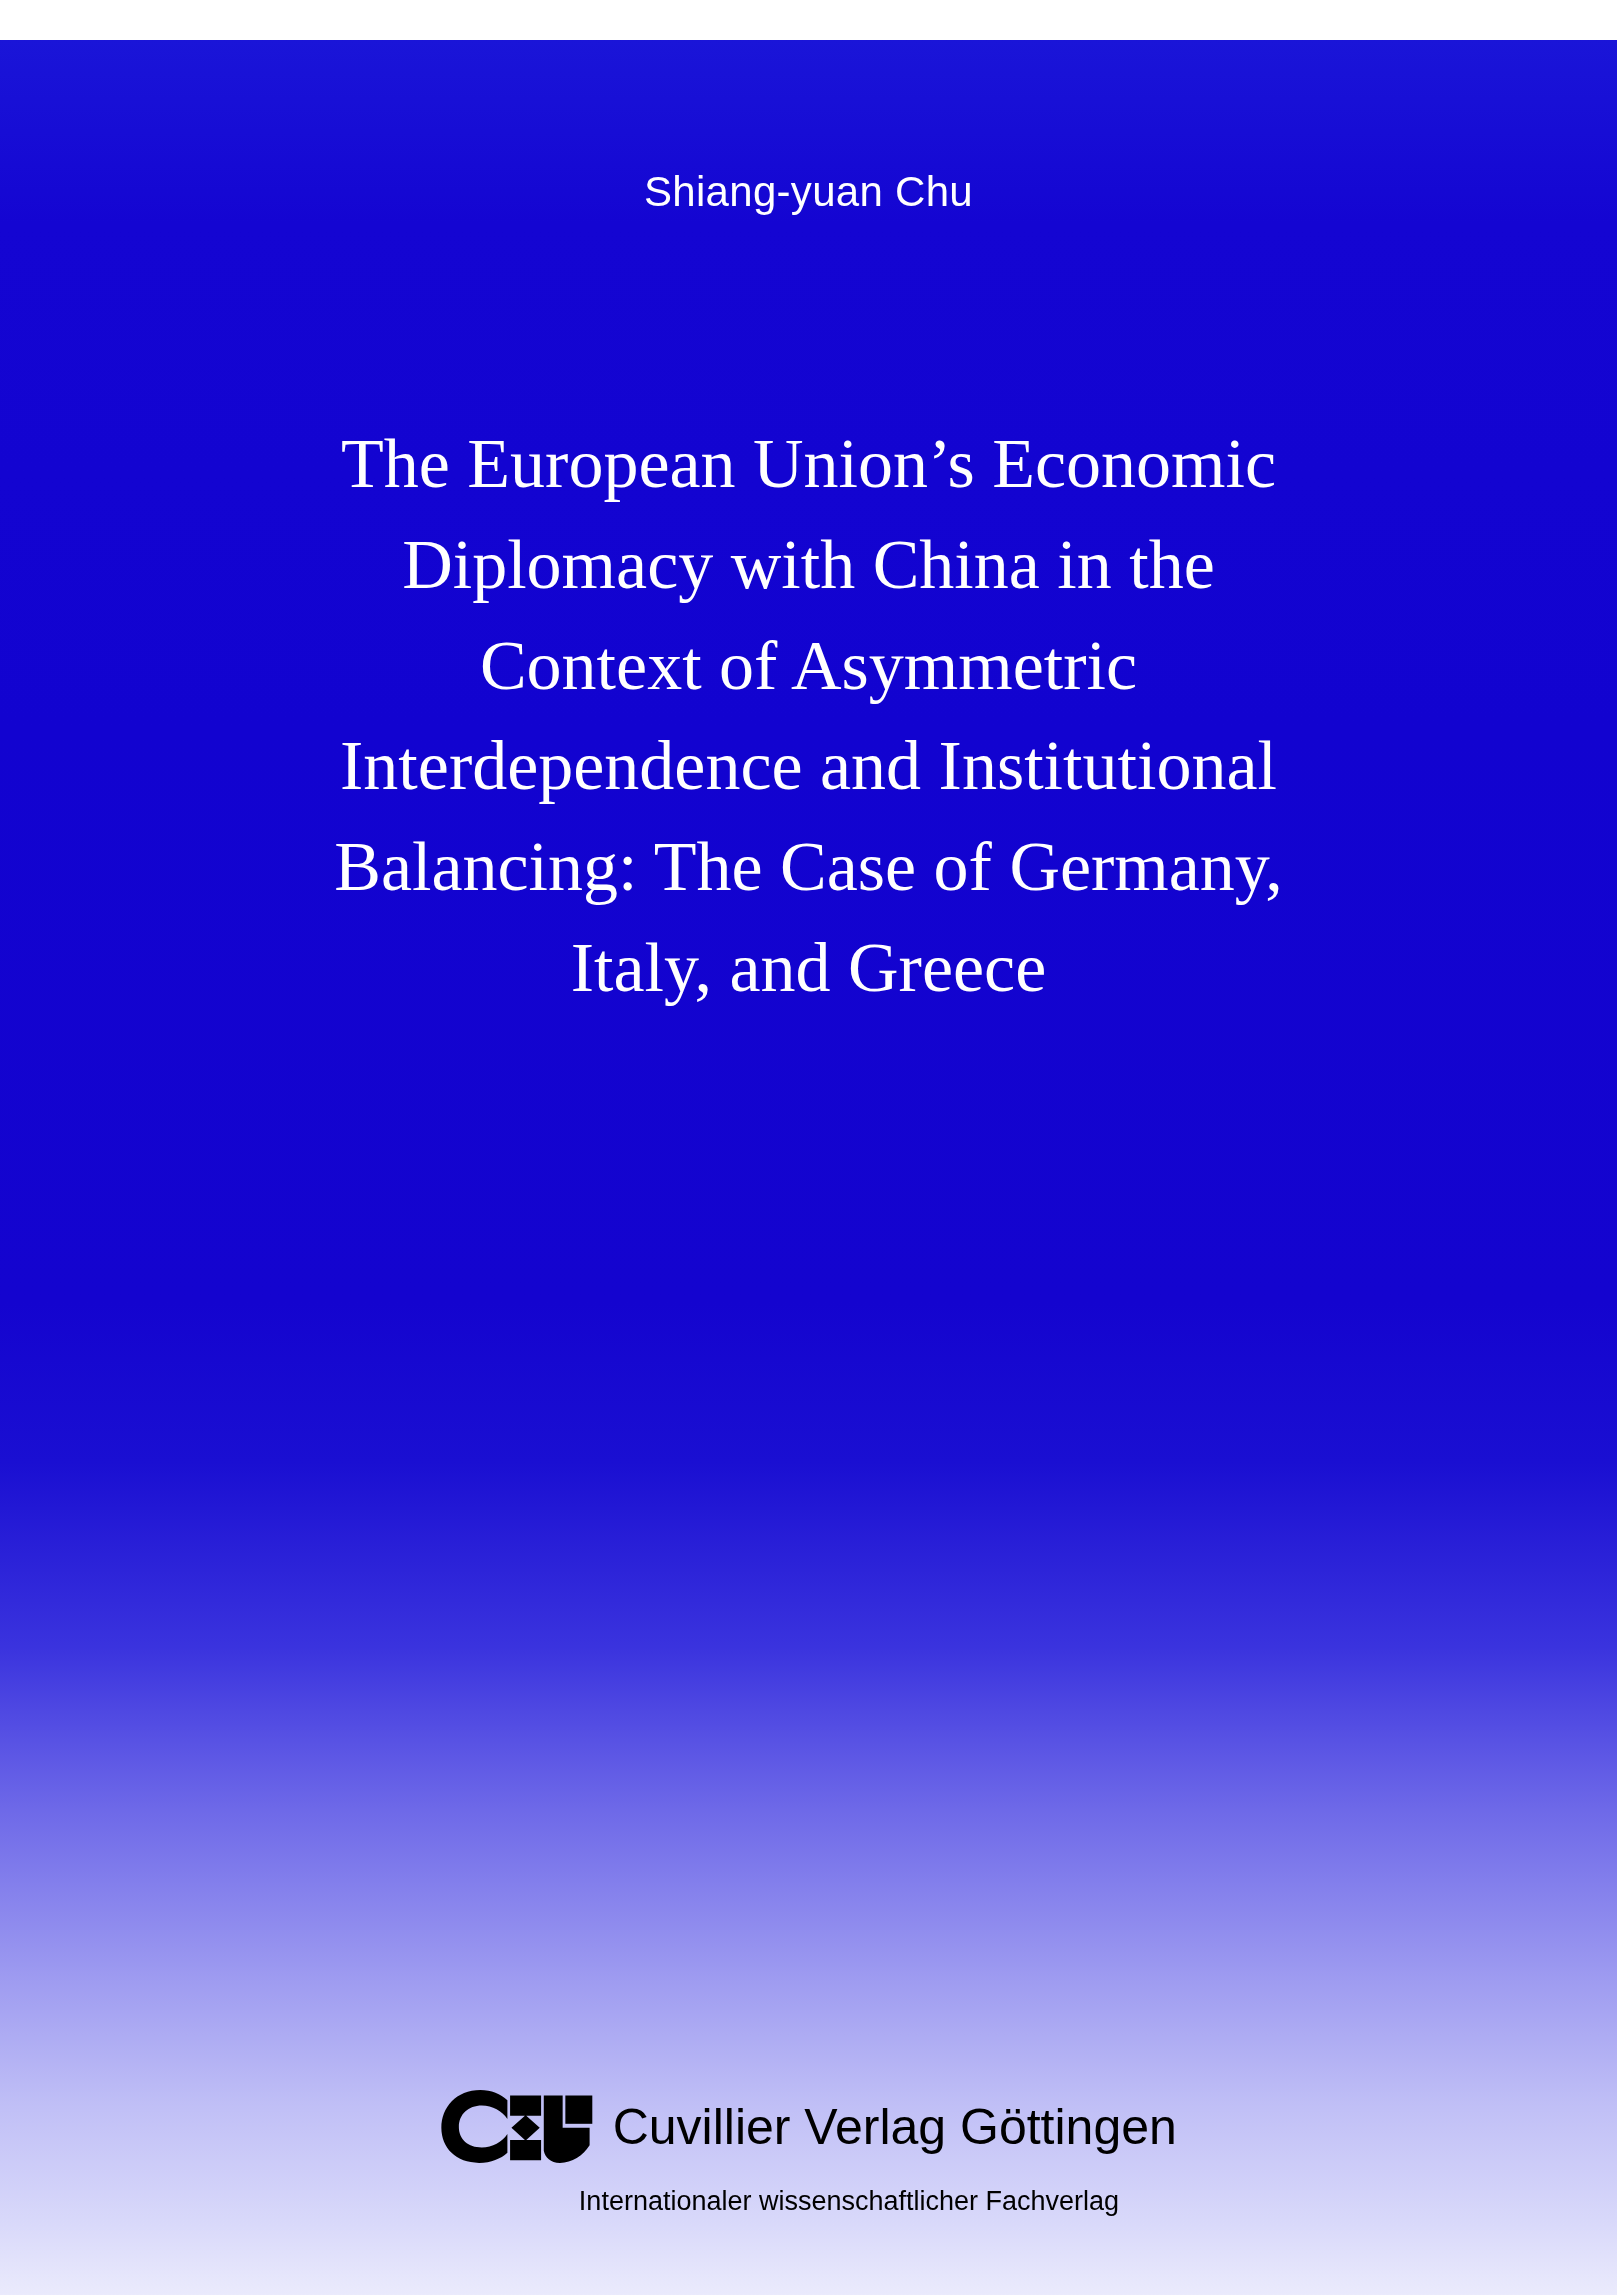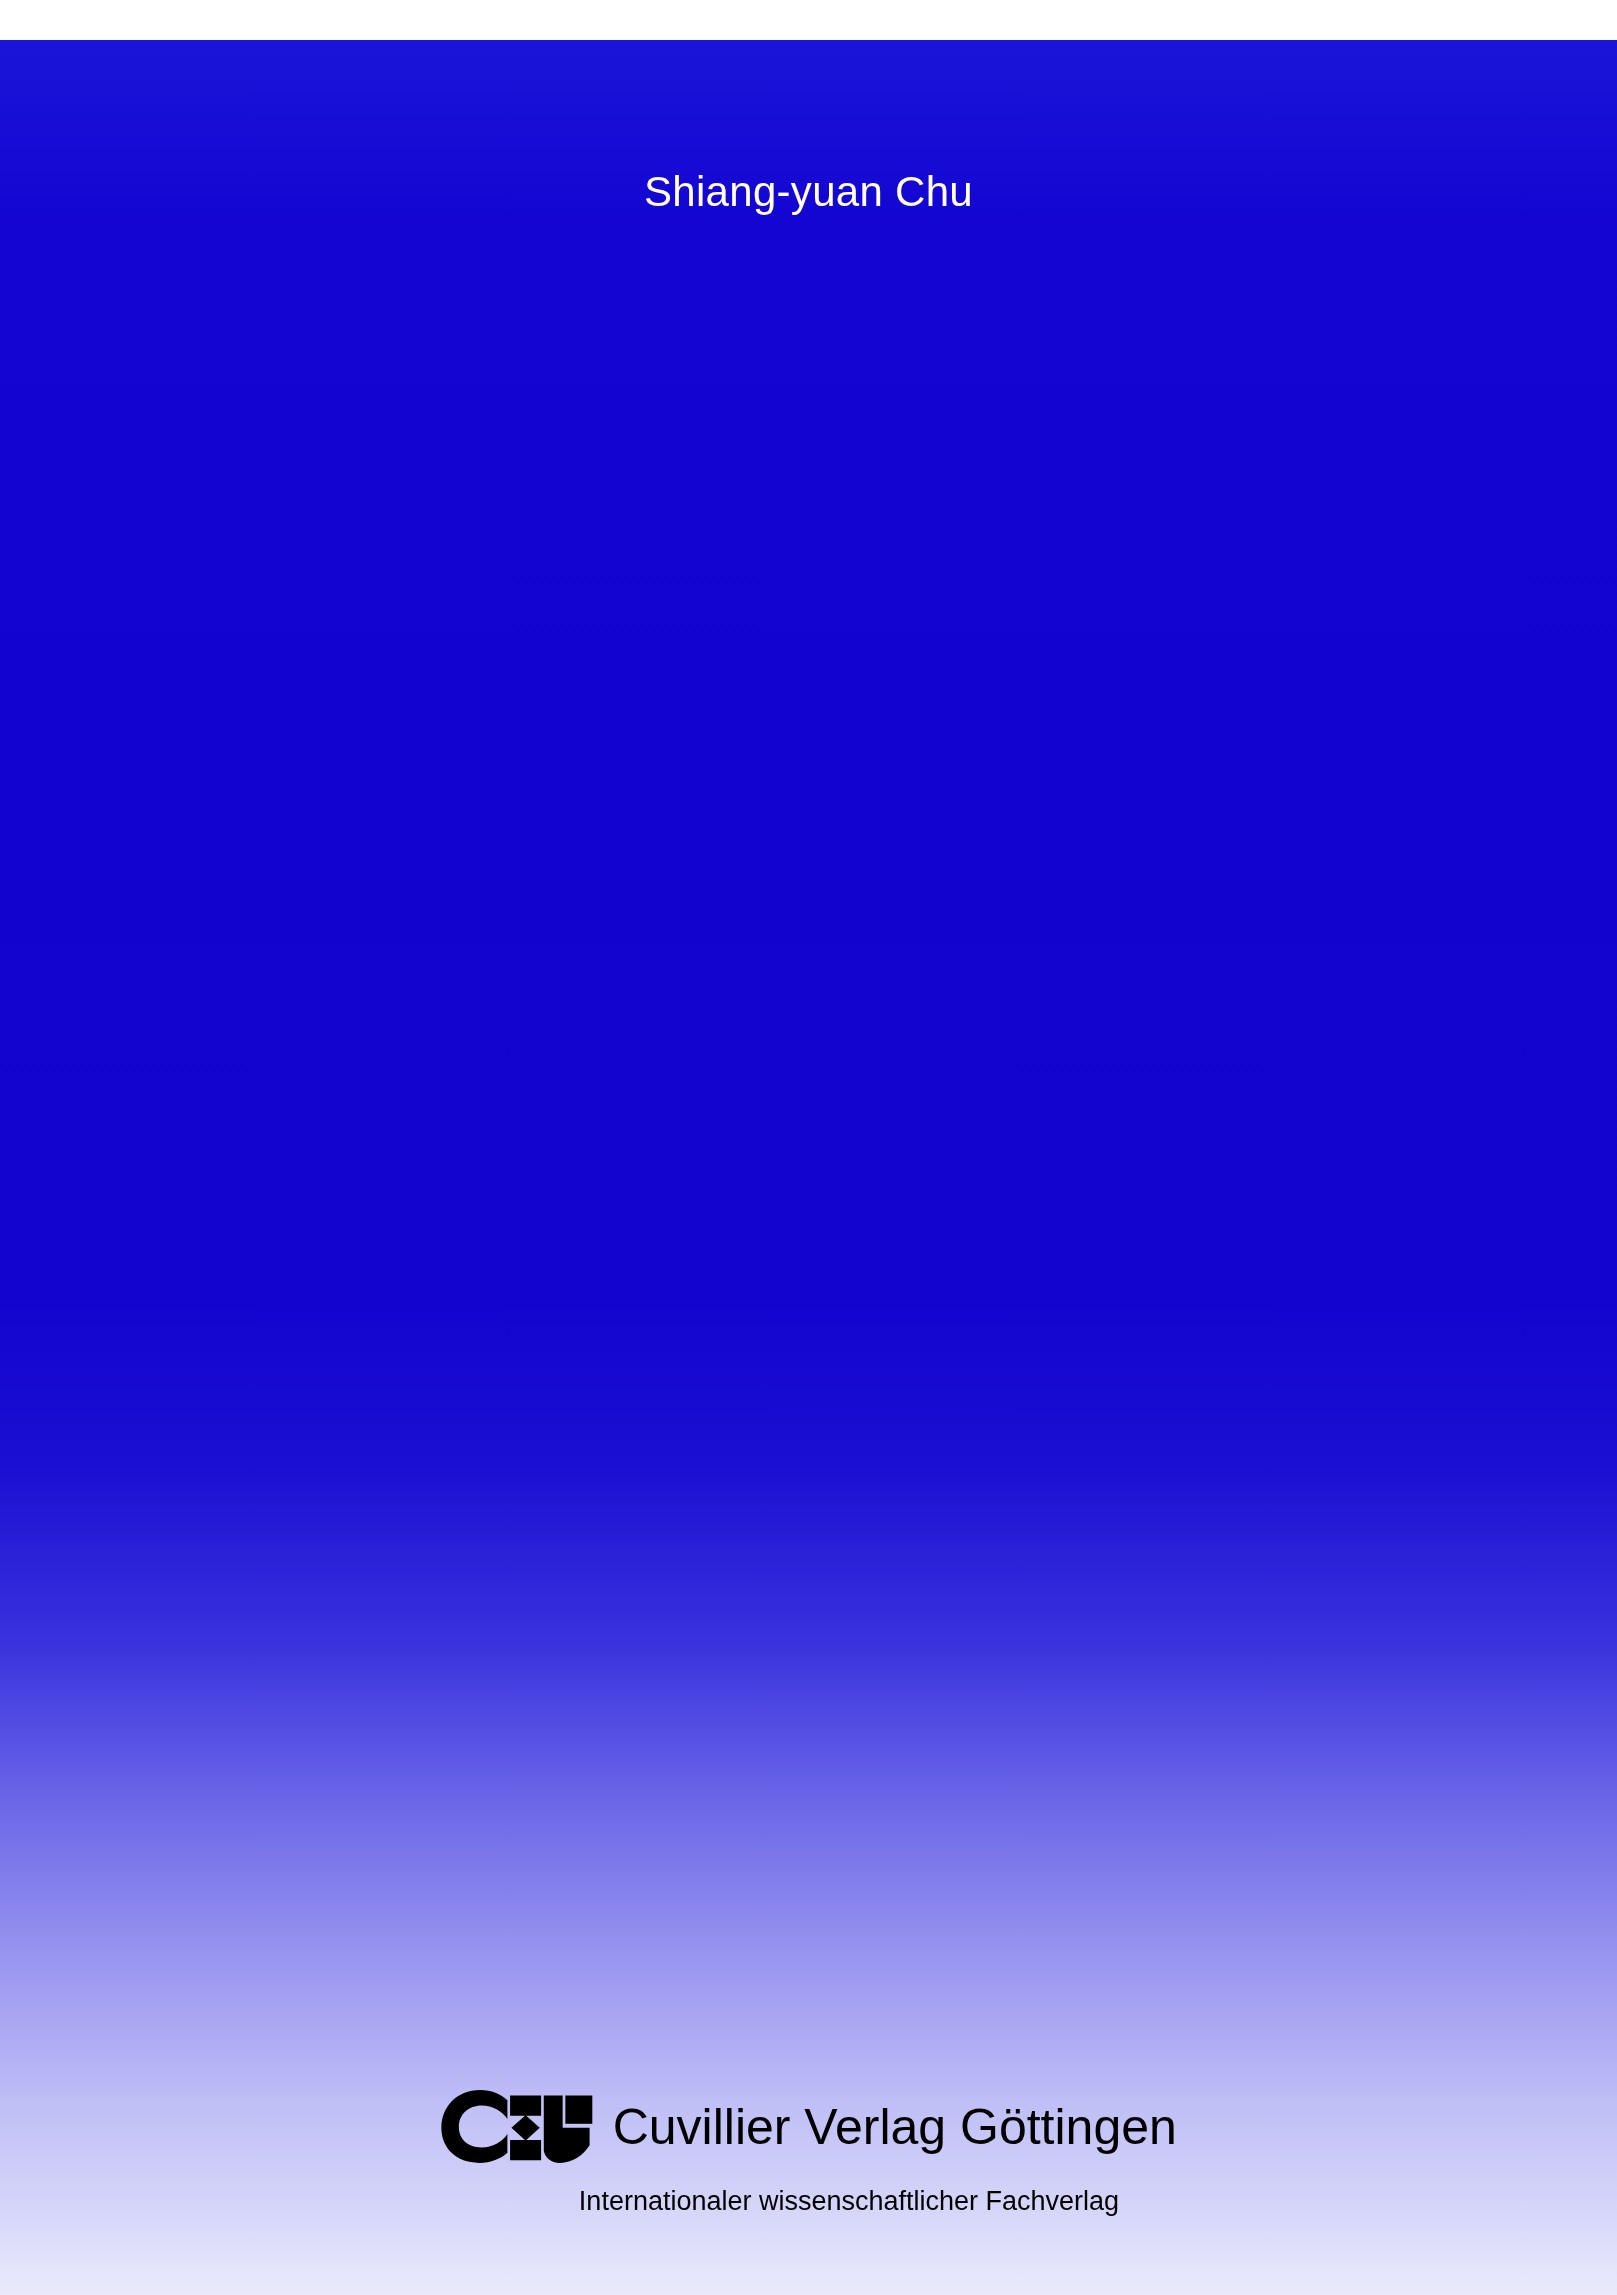--- a/index.html
+++ b/index.html
@@ -109,20 +109,28 @@
     padding-left: 81px;
   }
 </style>
 </head>
 <body>
 
 <div class="cover">
 
   <div class="author">Shiang-yuan Chu</div>
 
+  <div class="title">
+    <span class="title-line">The European Union’s Economic</span>
+    <span class="title-line">Diplomacy with China in the</span>
+    <span class="title-line">Context of Asymmetric</span>
+    <span class="title-line">Interdependence and Institutional</span>
+    <span class="title-line">Balancing: The Case of Germany,</span>
+    <span class="title-line">Italy, and Greece</span>
+  </div>
 
   <div class="publisher">
     <div class="publisher-row">
       <svg class="logo" viewBox="0 0 230 120" xmlns="http://www.w3.org/2000/svg">
 
         <path d="M60 6 C24 6 2 32 2 62 C2 92 24 114 58 114 C76 114 90 108 100 99 L100 71 C92 83 78 91 62 91 C42 91 28 79 28 61 C28 42 42 29 62 29 C78 29 92 37 100 49 L100 21 C90 12 76 6 60 6 Z" fill="#000000"></path>
         <path d="M104 14 L150 14 L150 44 L128 44 L148 62 L128 80 L150 80 L150 110 L104 110 L104 80 L126 80 L106 62 L126 44 L104 44 Z" fill="#000000"></path>
         <path d="M154 14 L182 14 L182 62 L222 62 L222 88 C212 104 196 114 178 114 C164 114 156 106 154 96 Z" fill="#000000"></path>
         <path d="M186 14 L226 14 L226 56 L186 56 Z" fill="#000000"></path>
       </svg>

